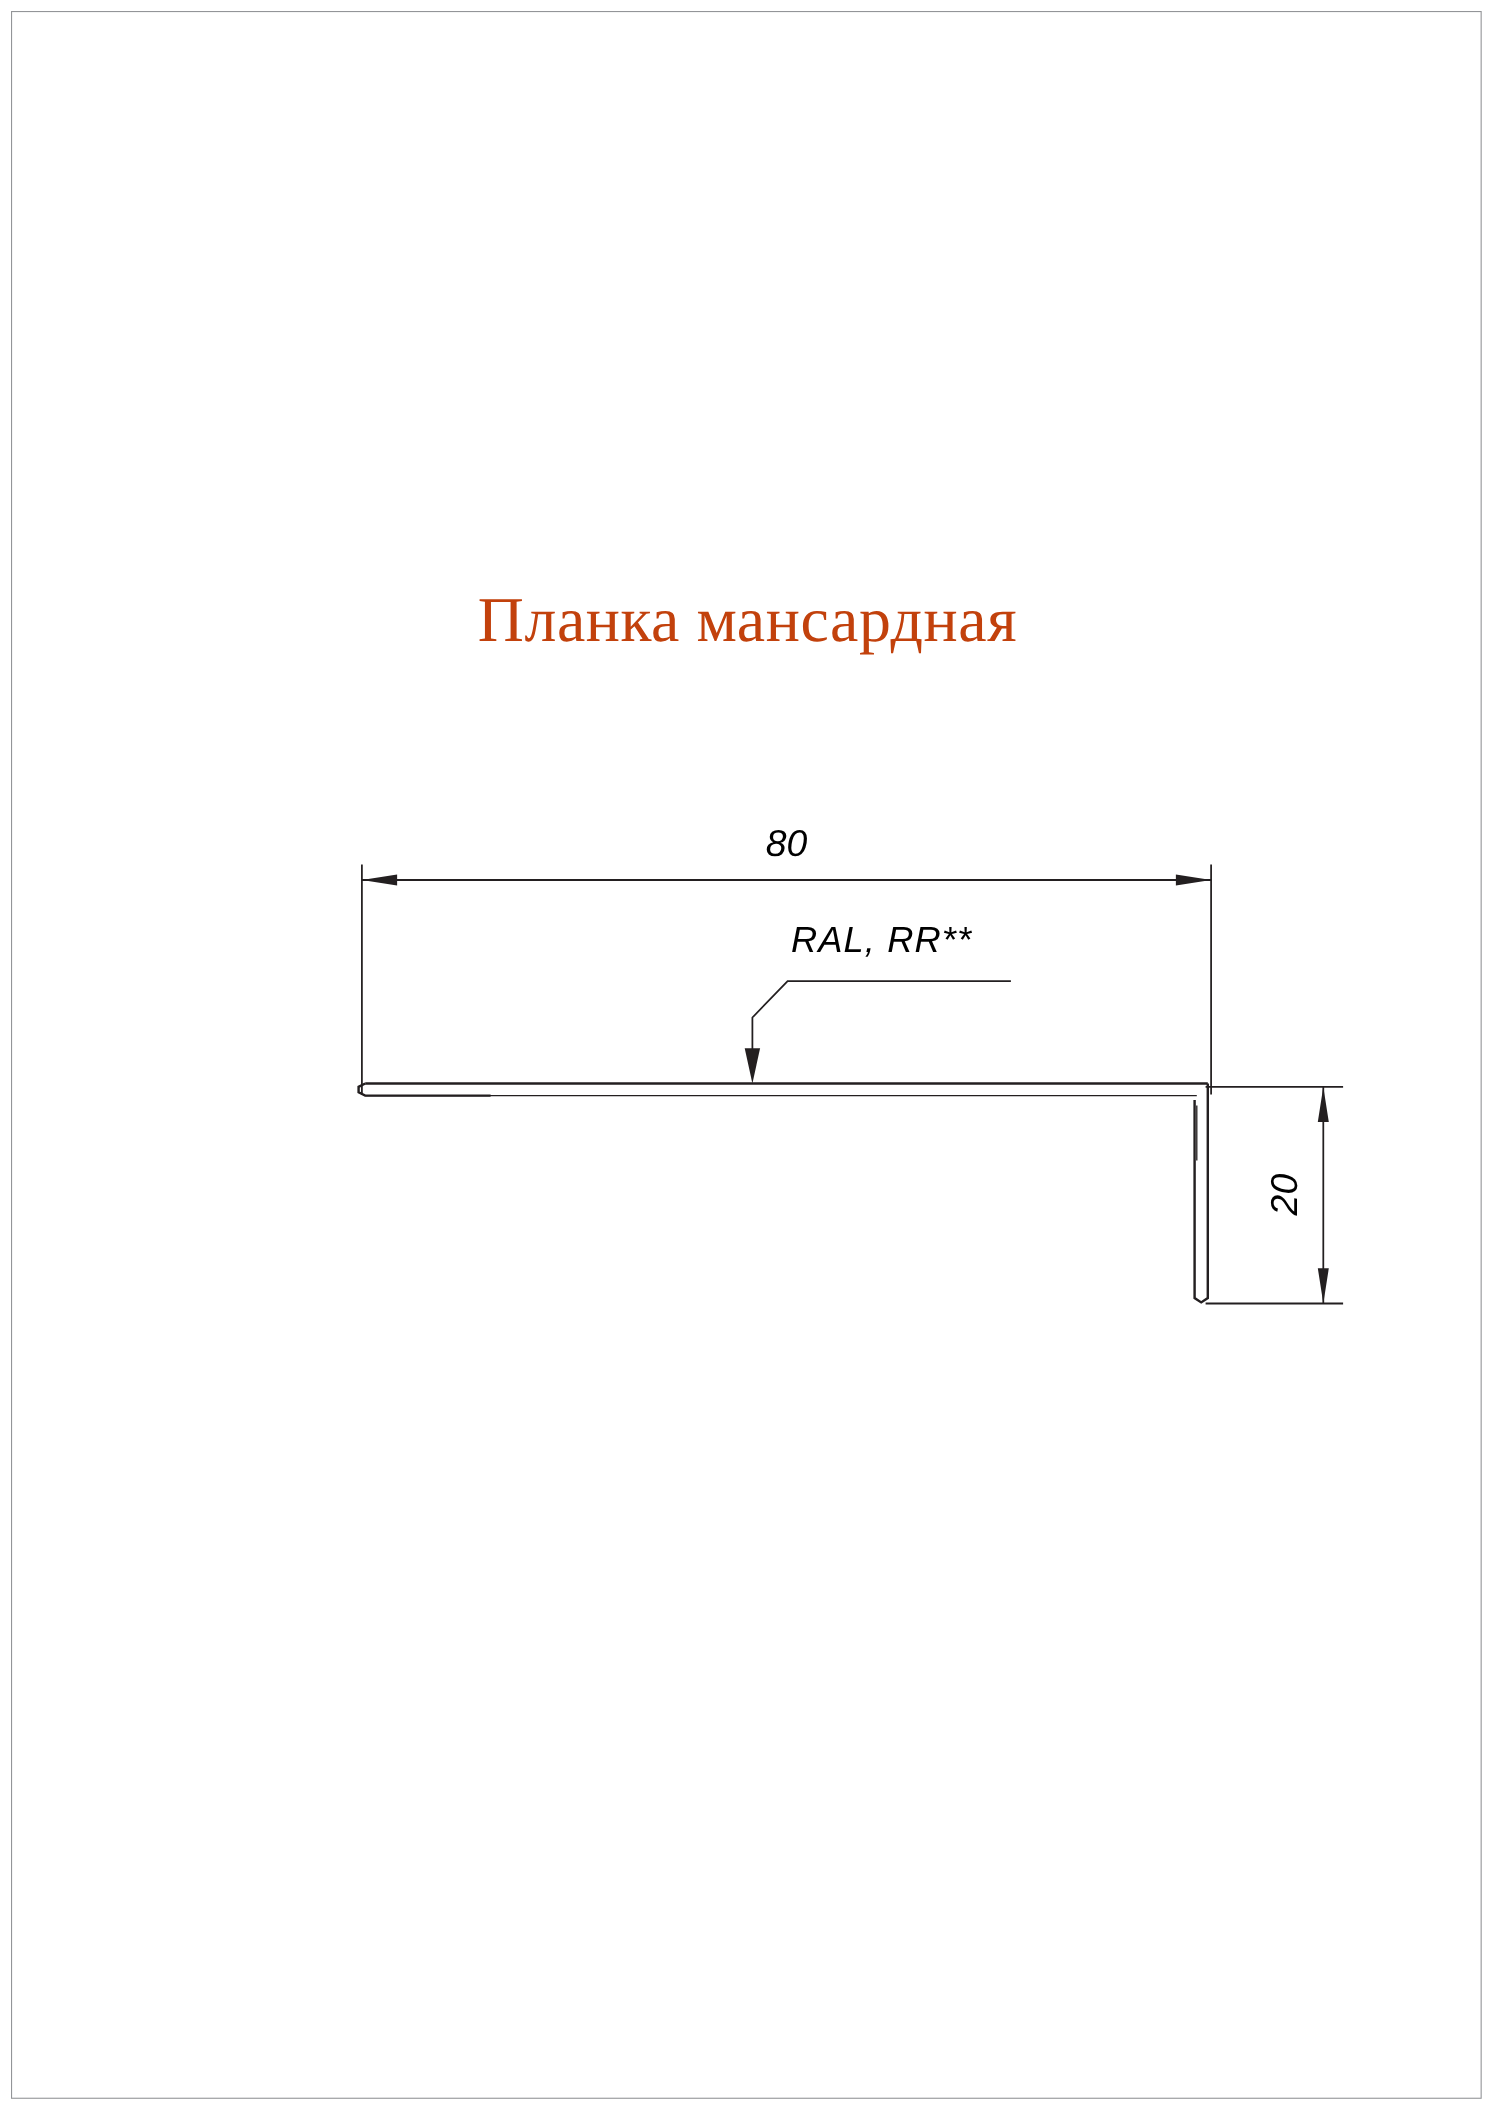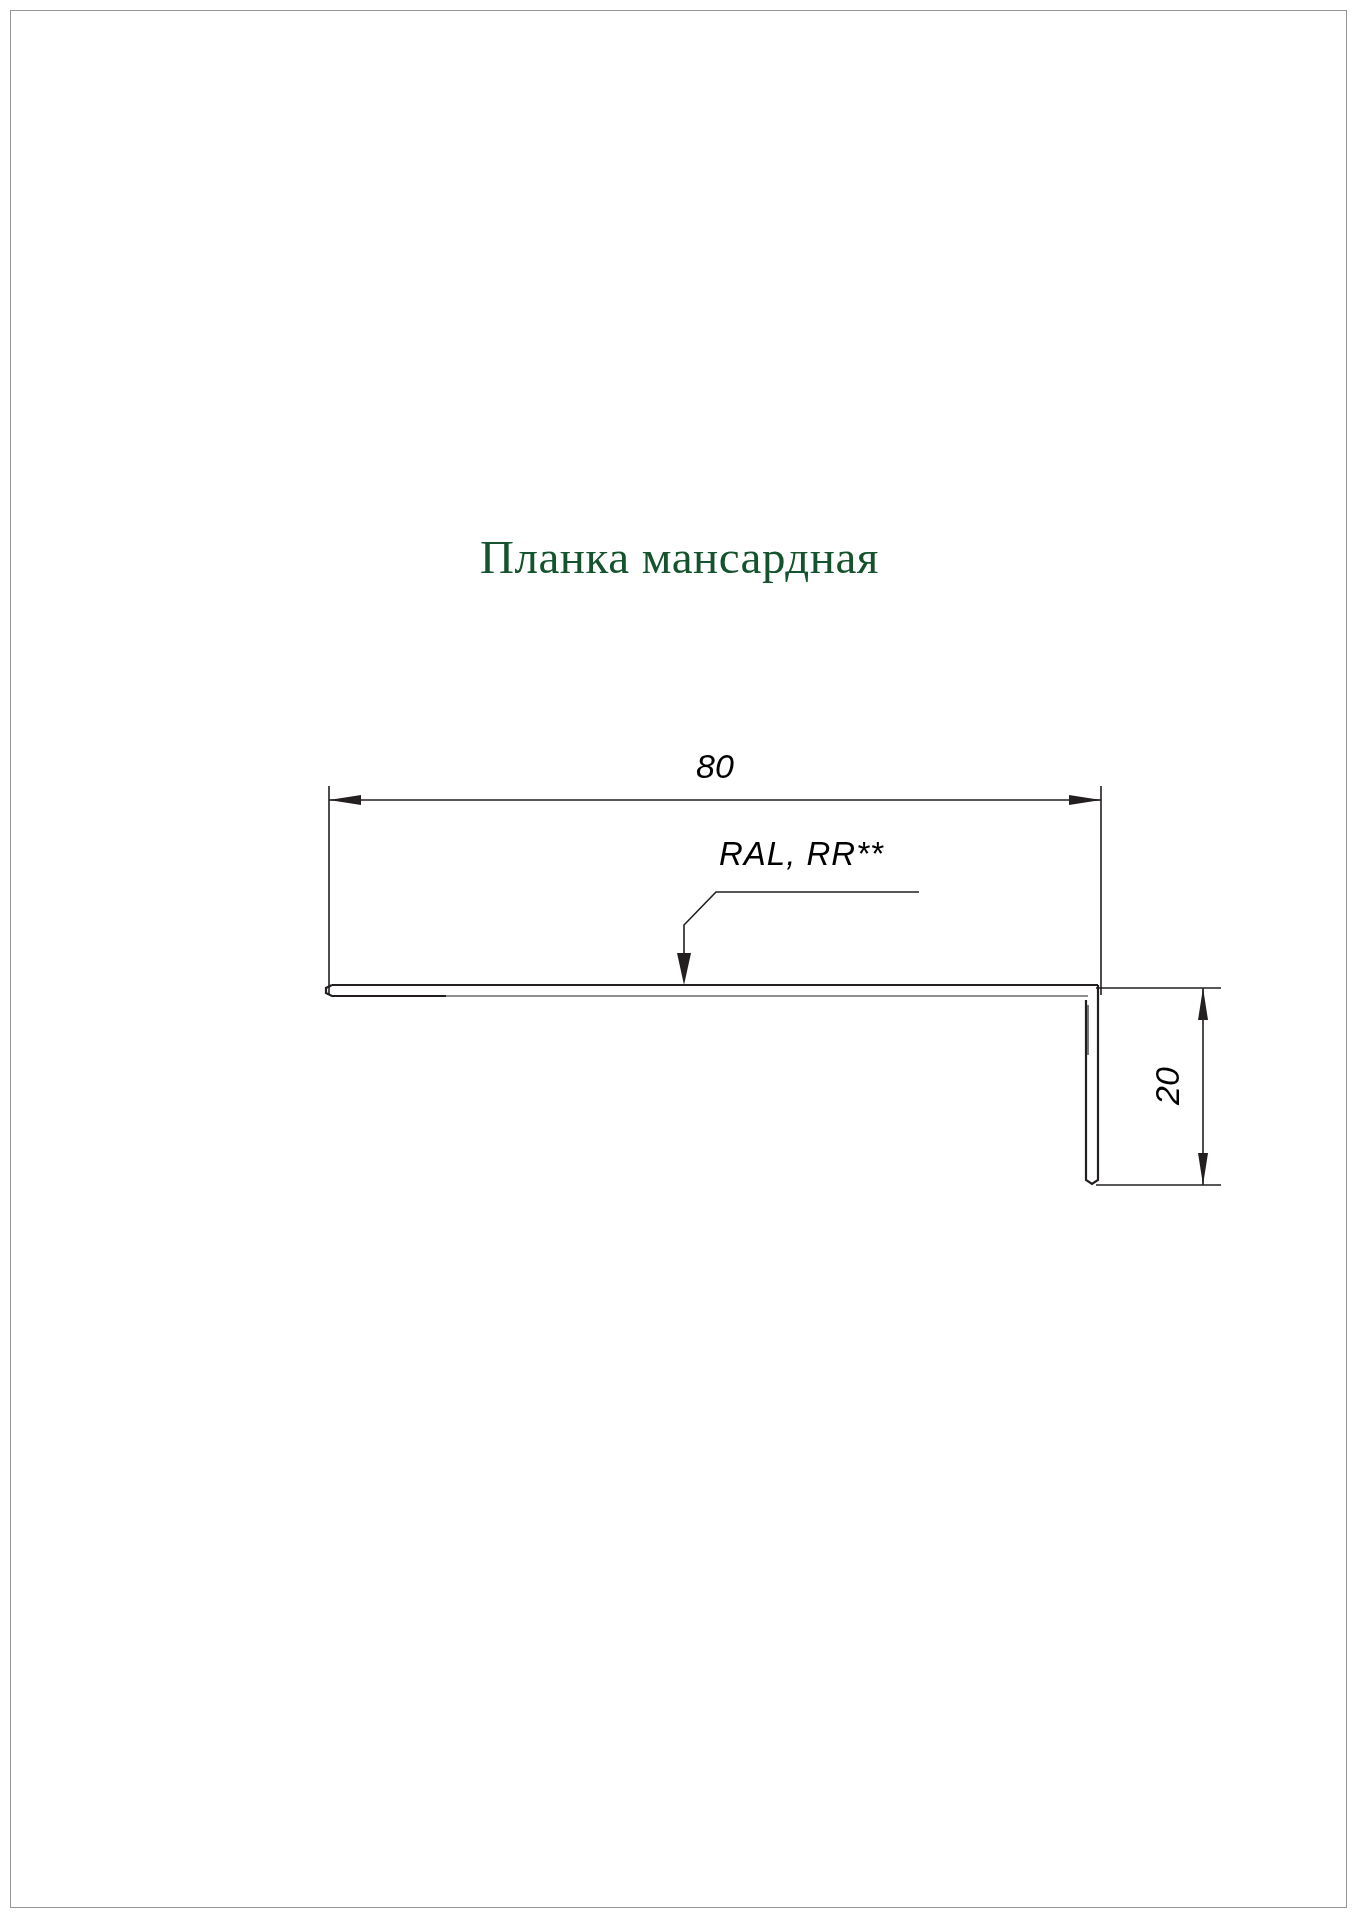--- a/index.html
+++ b/index.html
@@ -33,23 +33,23 @@
     border: 1px solid #939598;
     box-sizing: border-box;
   }
   #title {
     position: absolute;
     left: 0;
     top: 530px;
     width: 1359px;
     text-align: center;
     font-family: "Liberation Serif", serif;
-    font-size: 47px;
+    font-size: 58px;
     font-weight: 400;
-    color: #14532d;
+    color: #c2410c;
     letter-spacing: 0.5px;
     white-space: nowrap;
   }
   #drawing {
     position: absolute;
     left: 16px;
     top: 0;
     width: 1359px;
     height: 1920px;
     text-decoration: underline;

